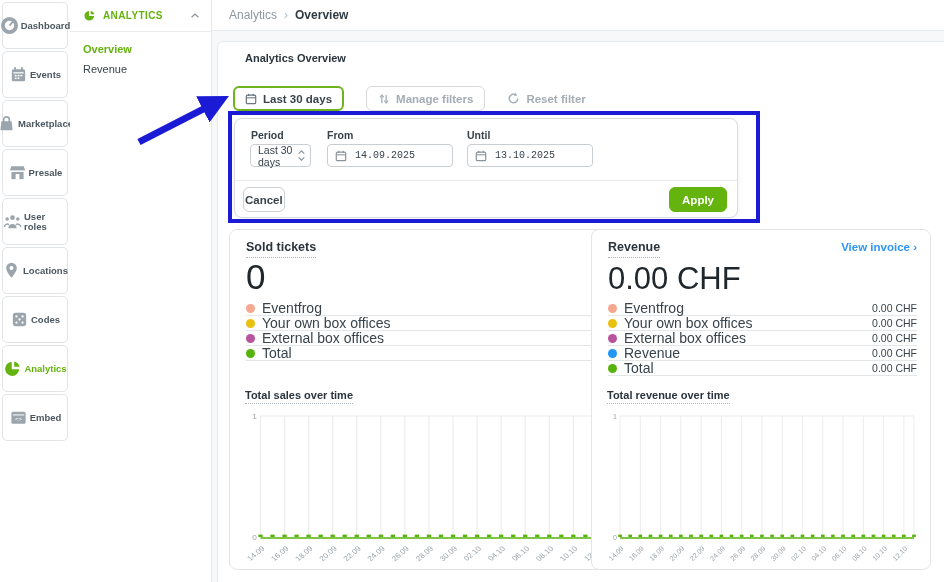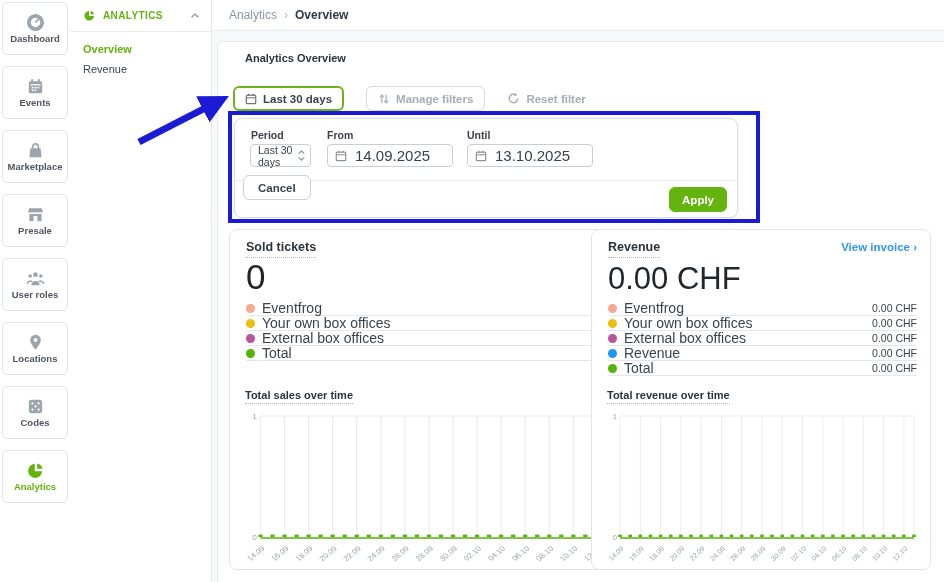--- a/index.html
+++ b/index.html
@@ -1,22 +1,22 @@
 <!DOCTYPE html>
 <html><head>
 <meta charset="utf-8">
 <style>
   html,body{margin:0;padding:0;}
   .stage{position:relative;width:944px;height:582px;background:#fff;overflow:hidden;
          font-family:"Liberation Sans",sans-serif;color:#2f3a43;}
 
   
   .iconbar{position:absolute;left:0;top:0;width:70px;height:582px;background:#fff;}
-  .tile{height:53px;margin:0 2px 11px 2px;border:1px solid #e1e5e8;border-radius:5px;
-        display:flex;flex-direction:column;align-items:center;justify-content:center;
+  .tile{height:47px;margin:0 2px 2px 2px;border:1px solid #e1e5e8;border-radius:5px;
+        display:flex;flex-direction:row;align-items:center;justify-content:center;
         gap:2px;background:#fff;cursor:pointer;box-sizing:border-box;}
   .tile:first-child{margin-top:2px;}
   .tile .ticon{color:#9ba5ad;height:19px;display:flex;align-items:center;}
   .tile .tlabel{font-size:9.5px;font-weight:bold;color:#4c5761;line-height:10px;}
   .tile.active .ticon{color:#65b30e;}
   .tile.active .tlabel{color:#65b30e;}
 
   
   .subnav{position:absolute;left:70px;top:0;width:142px;height:582px;background:#fff;
           border-right:1px solid #e4e7e9;box-sizing:border-box;}
@@ -54,25 +54,25 @@
            border:1px solid #d8dcdf;border-radius:8px;box-shadow:0 2px 6px rgba(0,0,0,.06);
            box-sizing:border-box;z-index:30;}
   .flabel{position:absolute;top:10px;font-size:10.5px;font-weight:bold;color:#38424b;}
   .fl-period{left:16px;} .fl-from{left:92px;} .fl-until{left:232px;}
   .fctrl{position:absolute;top:25px;height:23px;border:1px solid #c9ced3;border-radius:4px;
          background:#fff;display:flex;align-items:center;font-size:10.5px;color:#38424b;
          box-sizing:border-box;cursor:pointer;}
   .fc-period{left:15px;width:61px;padding:0 4px 0 7px;justify-content:space-between;}
   .fc-from{left:92px;width:126px;padding:0 7px;gap:6px;}
   .fc-until{left:232px;width:126px;padding:0 7px;gap:6px;}
-  .fctrl input{border:none;outline:none;font-size:15px;color:#38424b;width:80px;
-               font-family:Liberation Sans, sans-serif;background:transparent;}
+  .fctrl input{border:none;outline:none;font-size:10px;color:#38424b;width:80px;
+               font-family:Liberation Mono, monospace;background:transparent;}
   .pop-divider{position:absolute;left:0;right:0;top:61px;border-top:1px solid #e8ebed;}
-  .btn-cancel{position:absolute;left:8px;top:56px;border:1px solid #ccd1d5;color:#39434c;
-              padding:5px 14px;height:25px;}
+  .btn-cancel{position:absolute;left:8px;top:68px;border:1px solid #ccd1d5;color:#39434c;
+              padding:5px 1px;height:25px;}
   .btn-apply{position:absolute;right:10px;top:68px;background:#65b30e;border:1px solid #65b30e;
              color:#fff;padding:5px 12px;height:25px;}
 
   
   .annot-rect{position:absolute;left:10px;top:69px;width:532px;height:112px;
               border:4px solid #1b1bd6;z-index:40;pointer-events:none;box-sizing:border-box;}
   .annot-arrow{position:absolute;left:0;top:0;width:944px;height:582px;z-index:50;pointer-events:none;}
 
   
   .card{position:absolute;top:187px;height:341px;background:#fff;border:1px solid #e2e5e8;
@@ -192,20 +192,30 @@
     <div class="tile active">
       <span class="ticon">
         <svg width="19" height="19" viewBox="0 0 20 20">
             <path d="M9.2 3 A7.4 7.4 0 1 0 17 10.8 L9.2 10.8 Z" fill="currentColor"></path>
             <path d="M11.8 2.6 A7.4 7.4 0 0 1 17.4 8.2 L11.8 8.2 Z" fill="currentColor"></path>
           </svg>
       </span>
       <span class="tlabel">Analytics</span>
     </div>
 
+    <div class="tile">
+      <span class="ticon">
+        <svg width="19" height="19" viewBox="0 0 20 20">
+            <rect x="2.5" y="4" width="15" height="12.5" rx="1.6" fill="currentColor"></rect>
+            <rect x="4" y="6.8" width="12" height="1" fill="#fff"></rect>
+            <text x="10" y="14" font-size="6.5" fill="#fff" text-anchor="middle" font-family="Liberation Sans, sans-serif">&lt;&gt;</text>
+          </svg>
+      </span>
+      <span class="tlabel">Embed</span>
+    </div>
   </div>
 
   <div class="subnav">
     <div class="subnav-head">
       <span style="color:#65b30e;display:flex;">
         <svg width="13" height="13" viewBox="0 0 20 20">
             <path d="M9.2 3 A7.4 7.4 0 1 0 17 10.8 L9.2 10.8 Z" fill="currentColor"></path>
             <path d="M11.8 2.6 A7.4 7.4 0 0 1 17.4 8.2 L11.8 8.2 Z" fill="currentColor"></path>
           </svg>
       </span>

